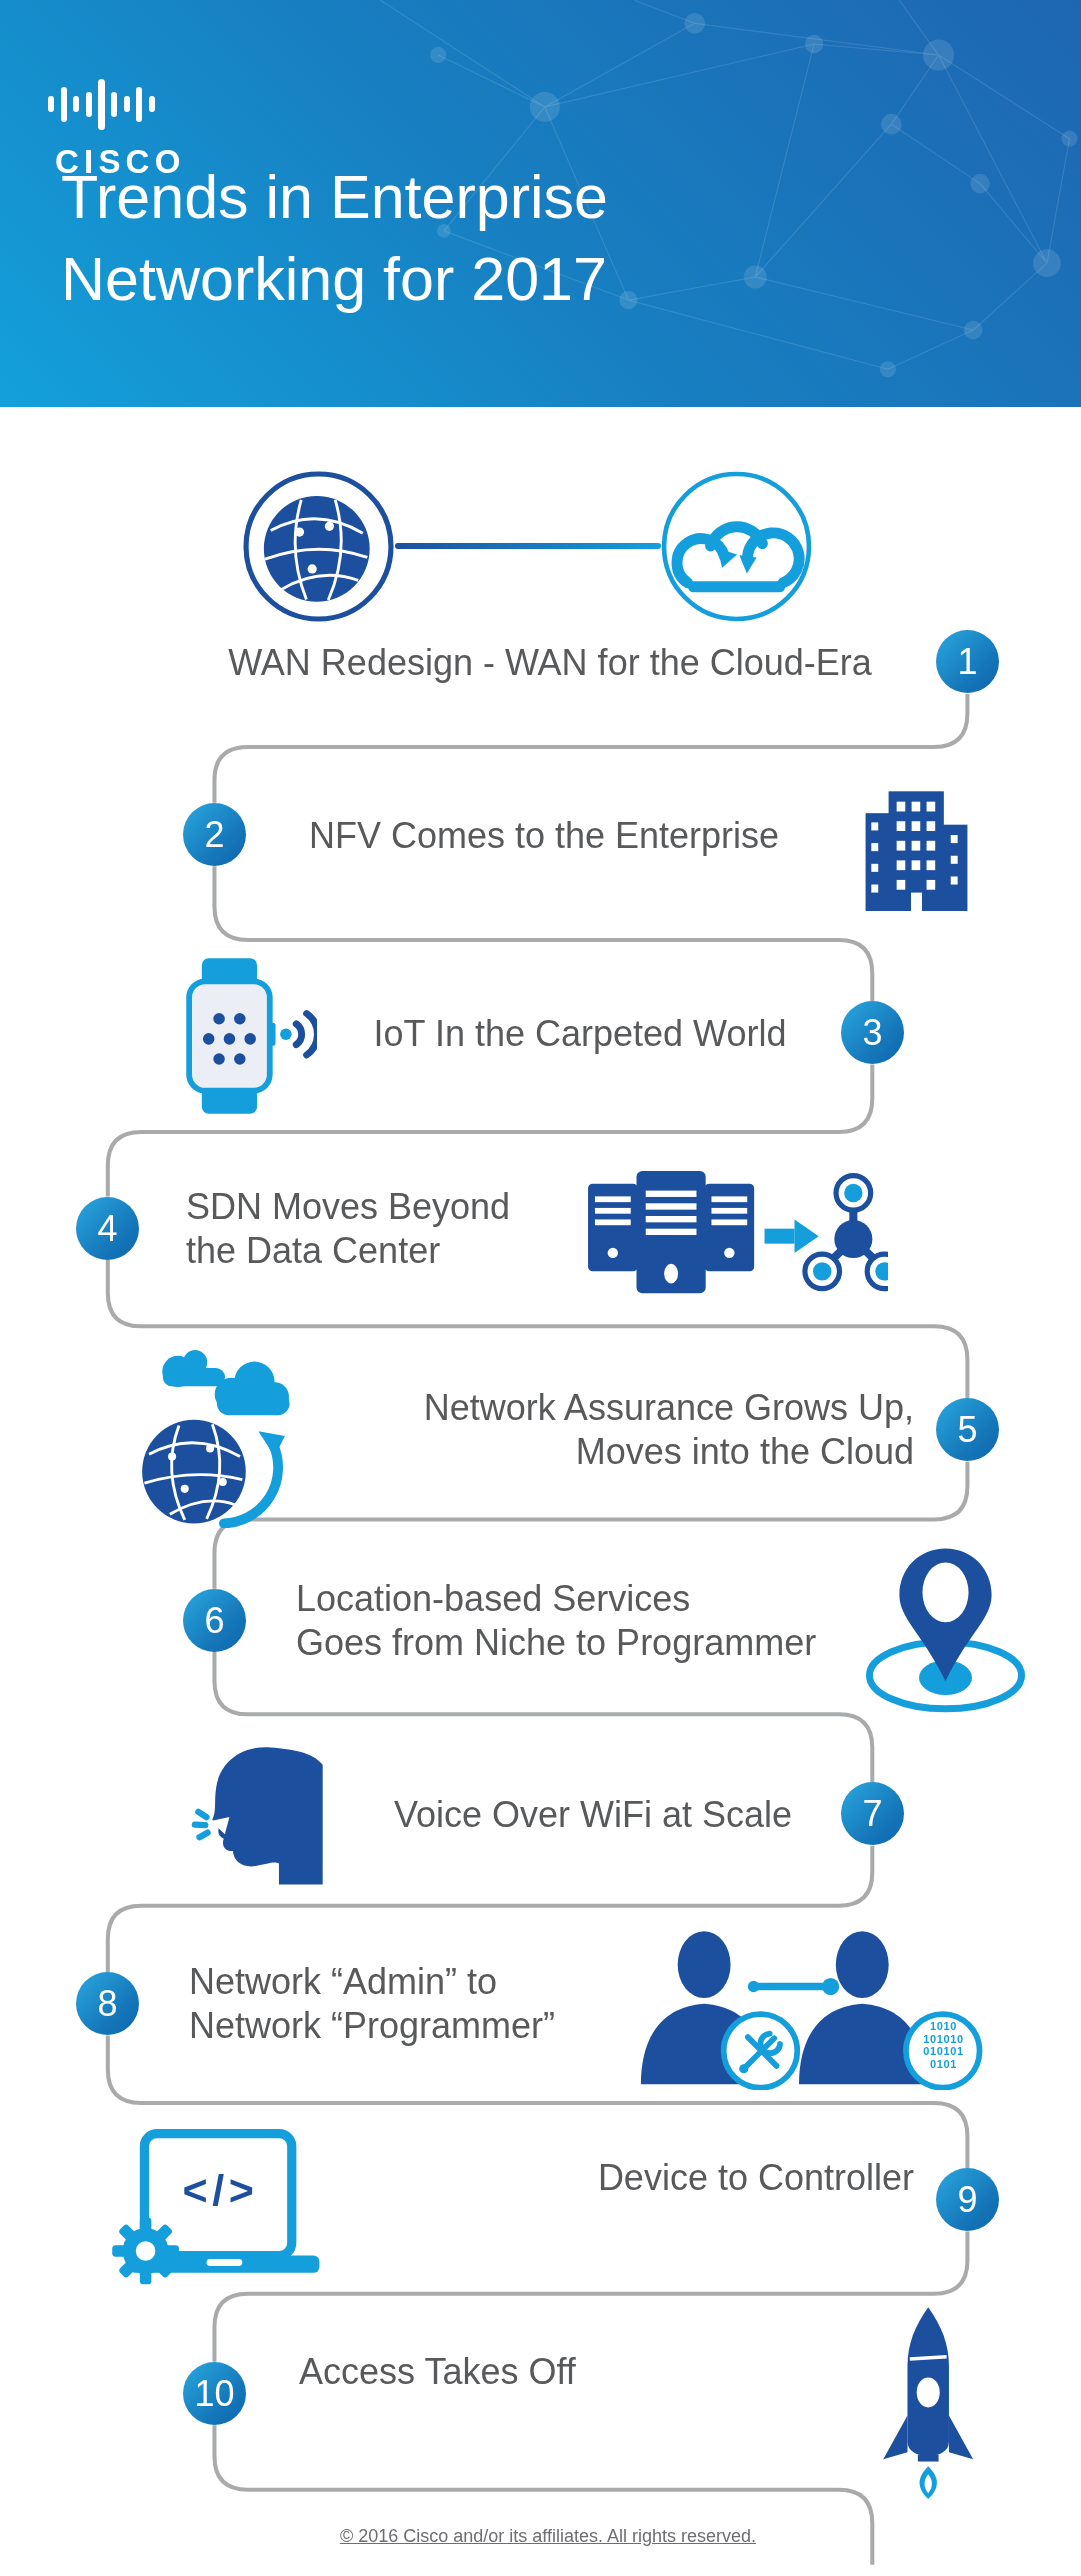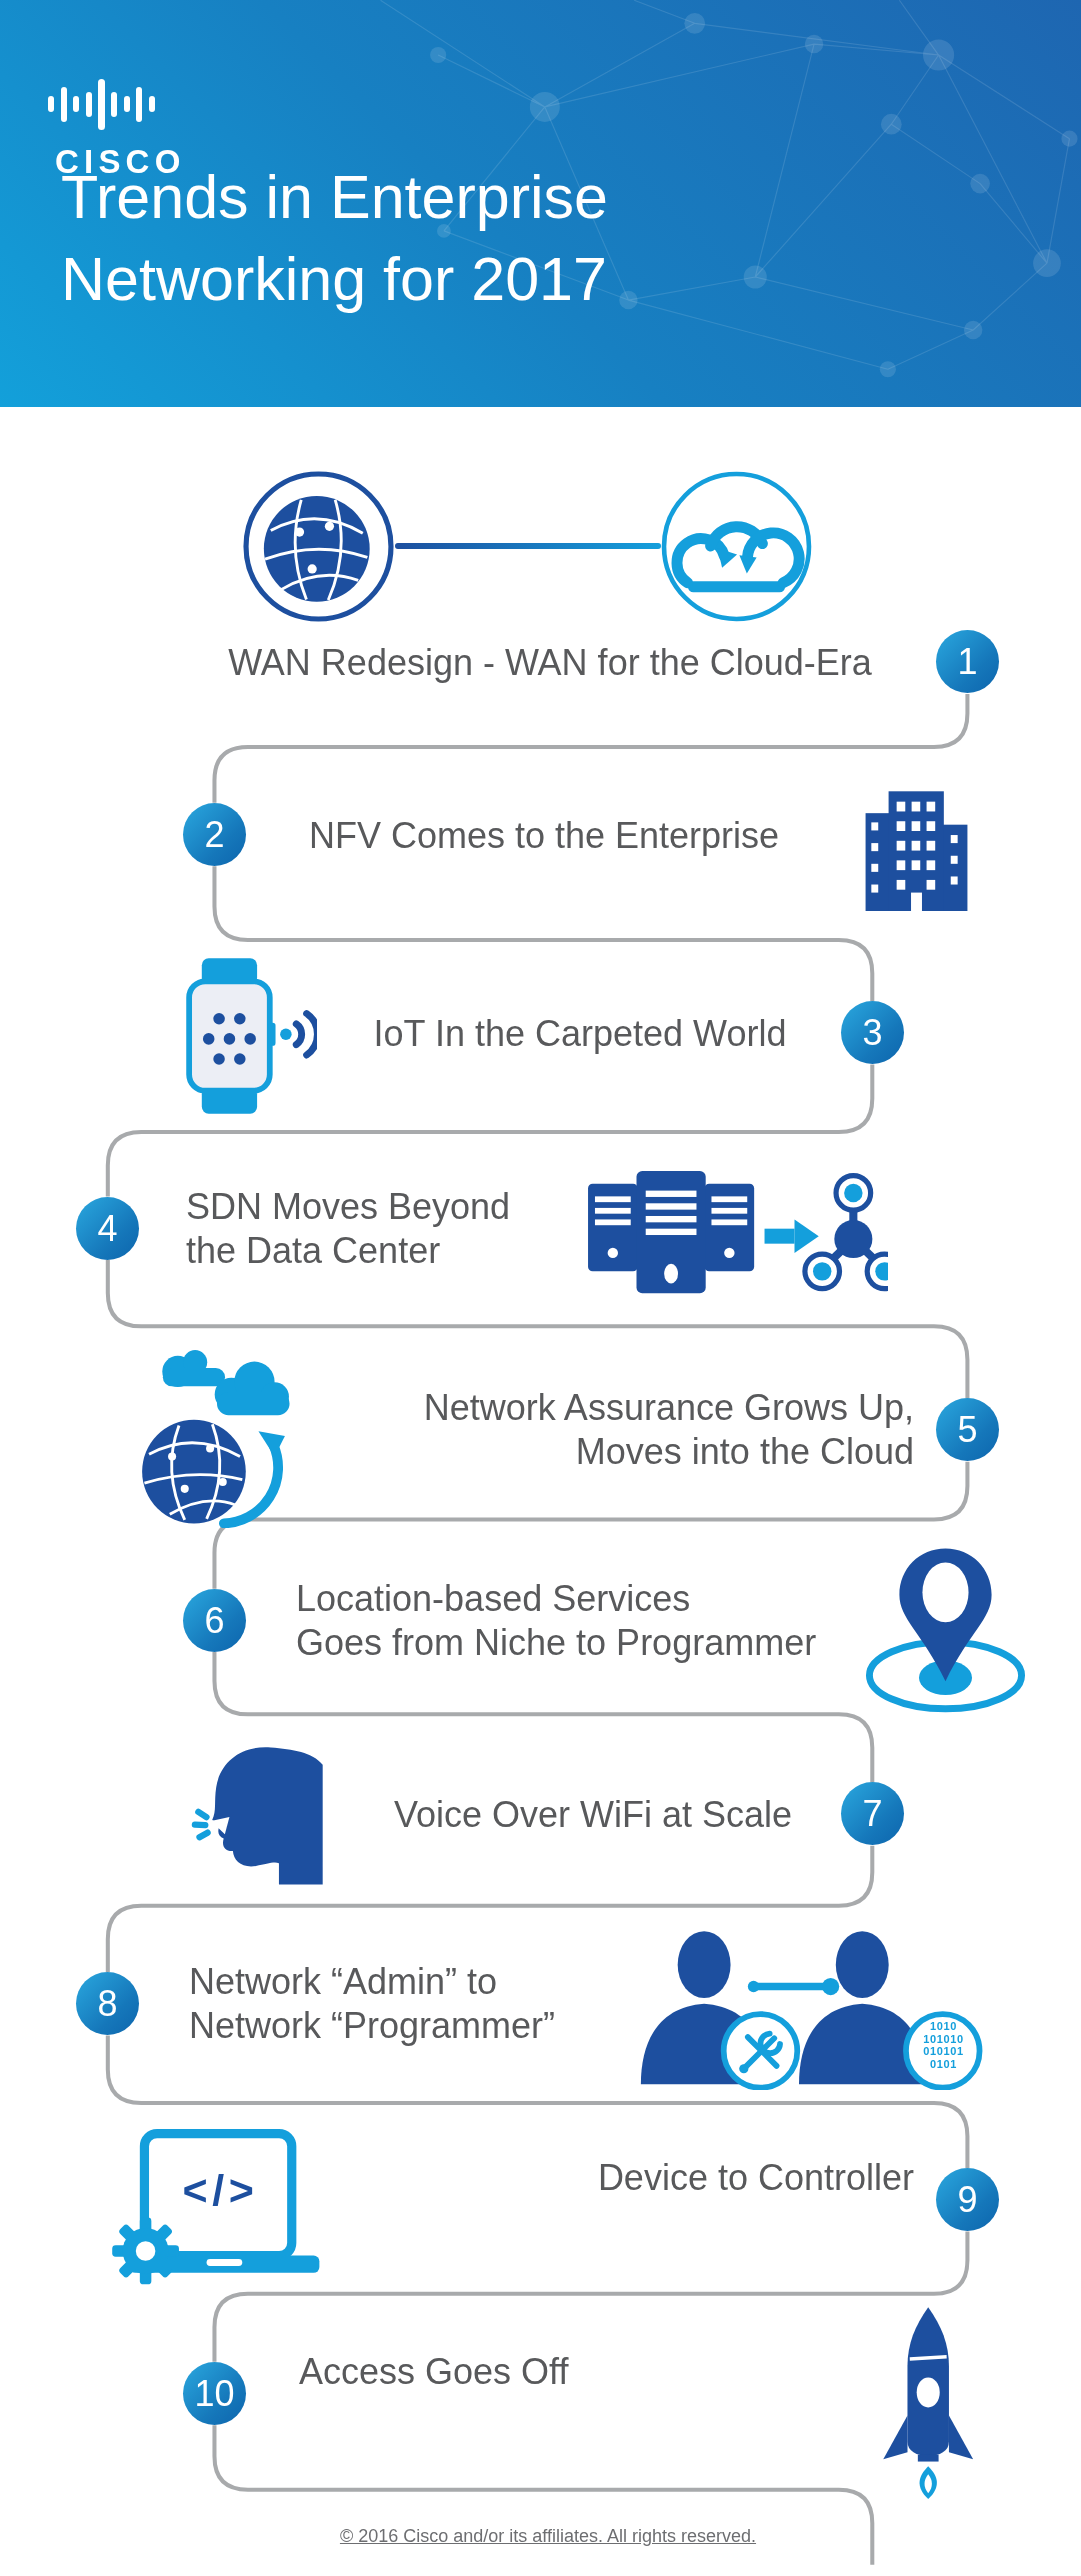--- a/index.html
+++ b/index.html
@@ -364,21 +364,21 @@
     <div>Device to Controller</div>
   </div>
   <div class="badge" style="left:936px;top:2168px">
     <span>9</span>
   </div>
 
   <div class="badge" style="left:183px;top:2362px">
     <span>10</span>
   </div>
   <div class="itext" style="left:299px;top:2350px;width:577px">
-    <div>Access Goes Off</div>
+    <div>Access Takes Off</div>
   </div>
   <svg class="abs" style="left:875px;top:2306px" width="107" height="193" viewBox="0 0 185 335">
     <path fill="#1d4f9f" d="M92,2 C115,34 128,66 128,104 L128,235 C128,252 112,260 92,260
       C72,260 56,252 56,235 L56,104 C56,66 69,34 92,2 Z"></path>
     <line x1="60" y1="92" x2="124" y2="88" stroke="#ffffff" stroke-width="6"></line>
     <ellipse cx="92" cy="150" rx="20" ry="26" fill="#ffffff"></ellipse>
     <path d="M56,190 L14,266 L56,254 Z" fill="#1d4f9f"></path>
     <path d="M128,190 L170,266 L128,254 Z" fill="#1d4f9f"></path>
     <rect x="74" y="258" width="36" height="12" fill="#1d4f9f"></rect>
     <path d="M92,278 C110,296 114,314 92,335 C70,314 74,296 92,278 Z" fill="#149fdc"></path>

